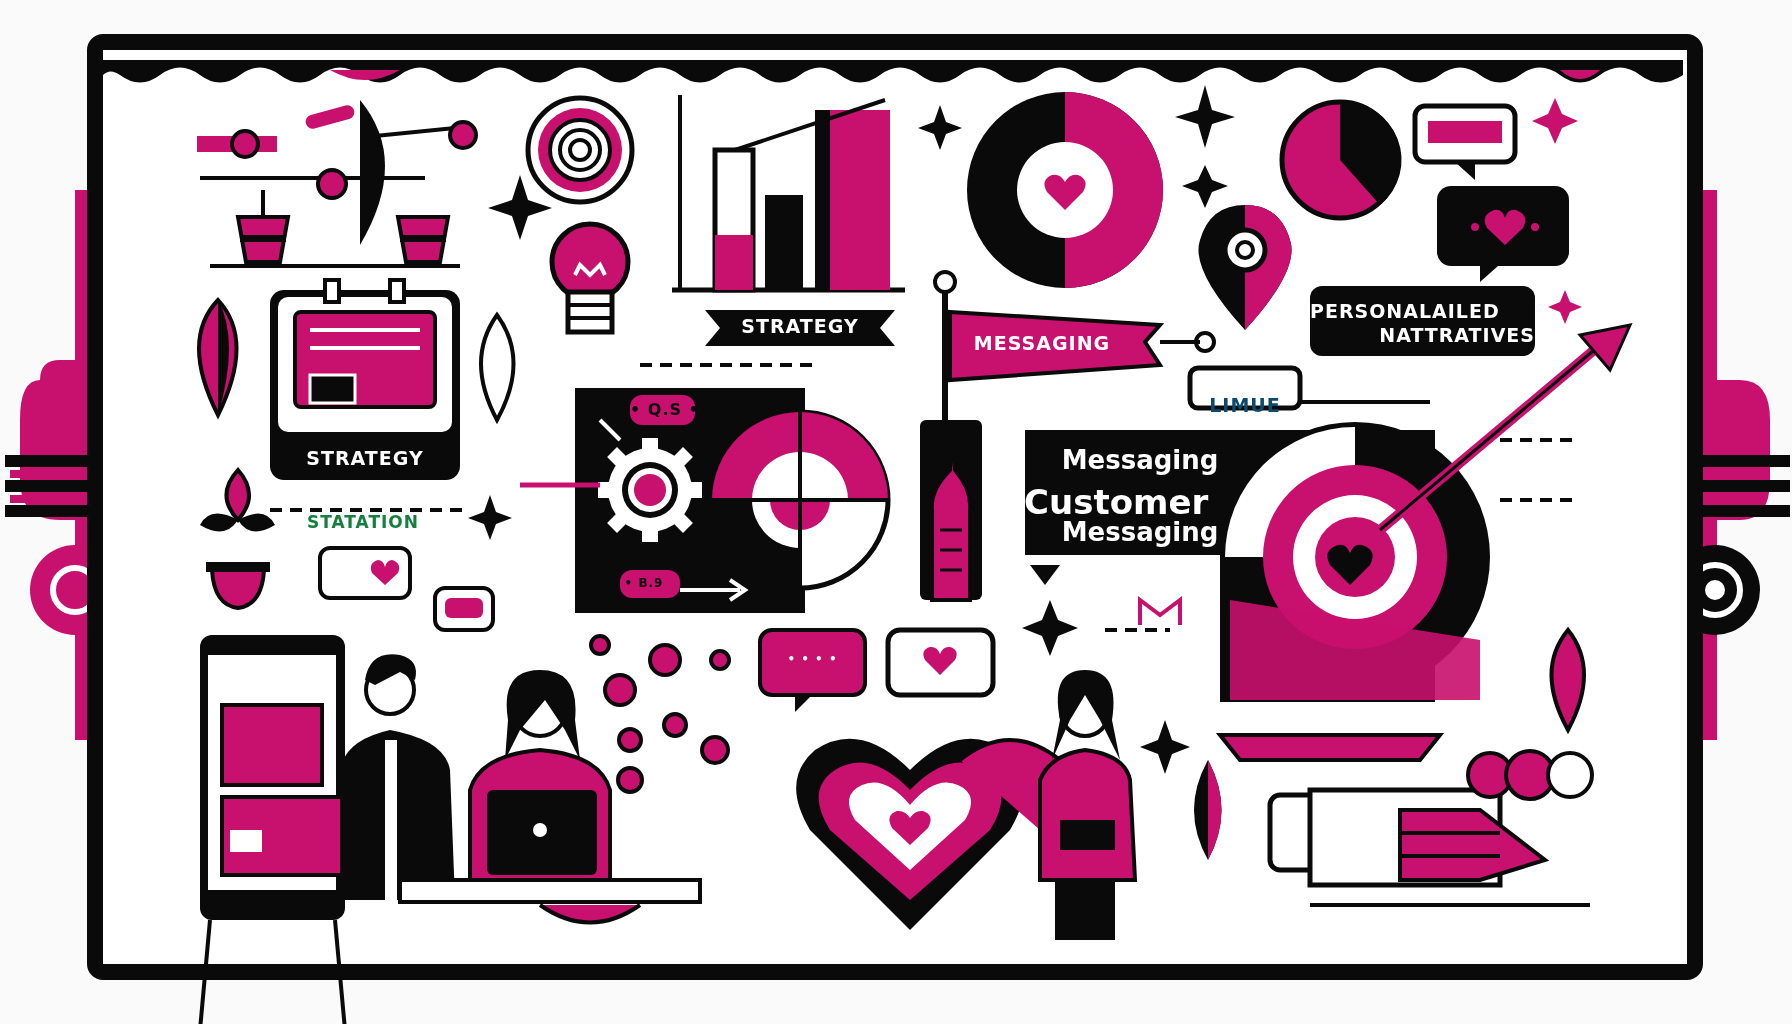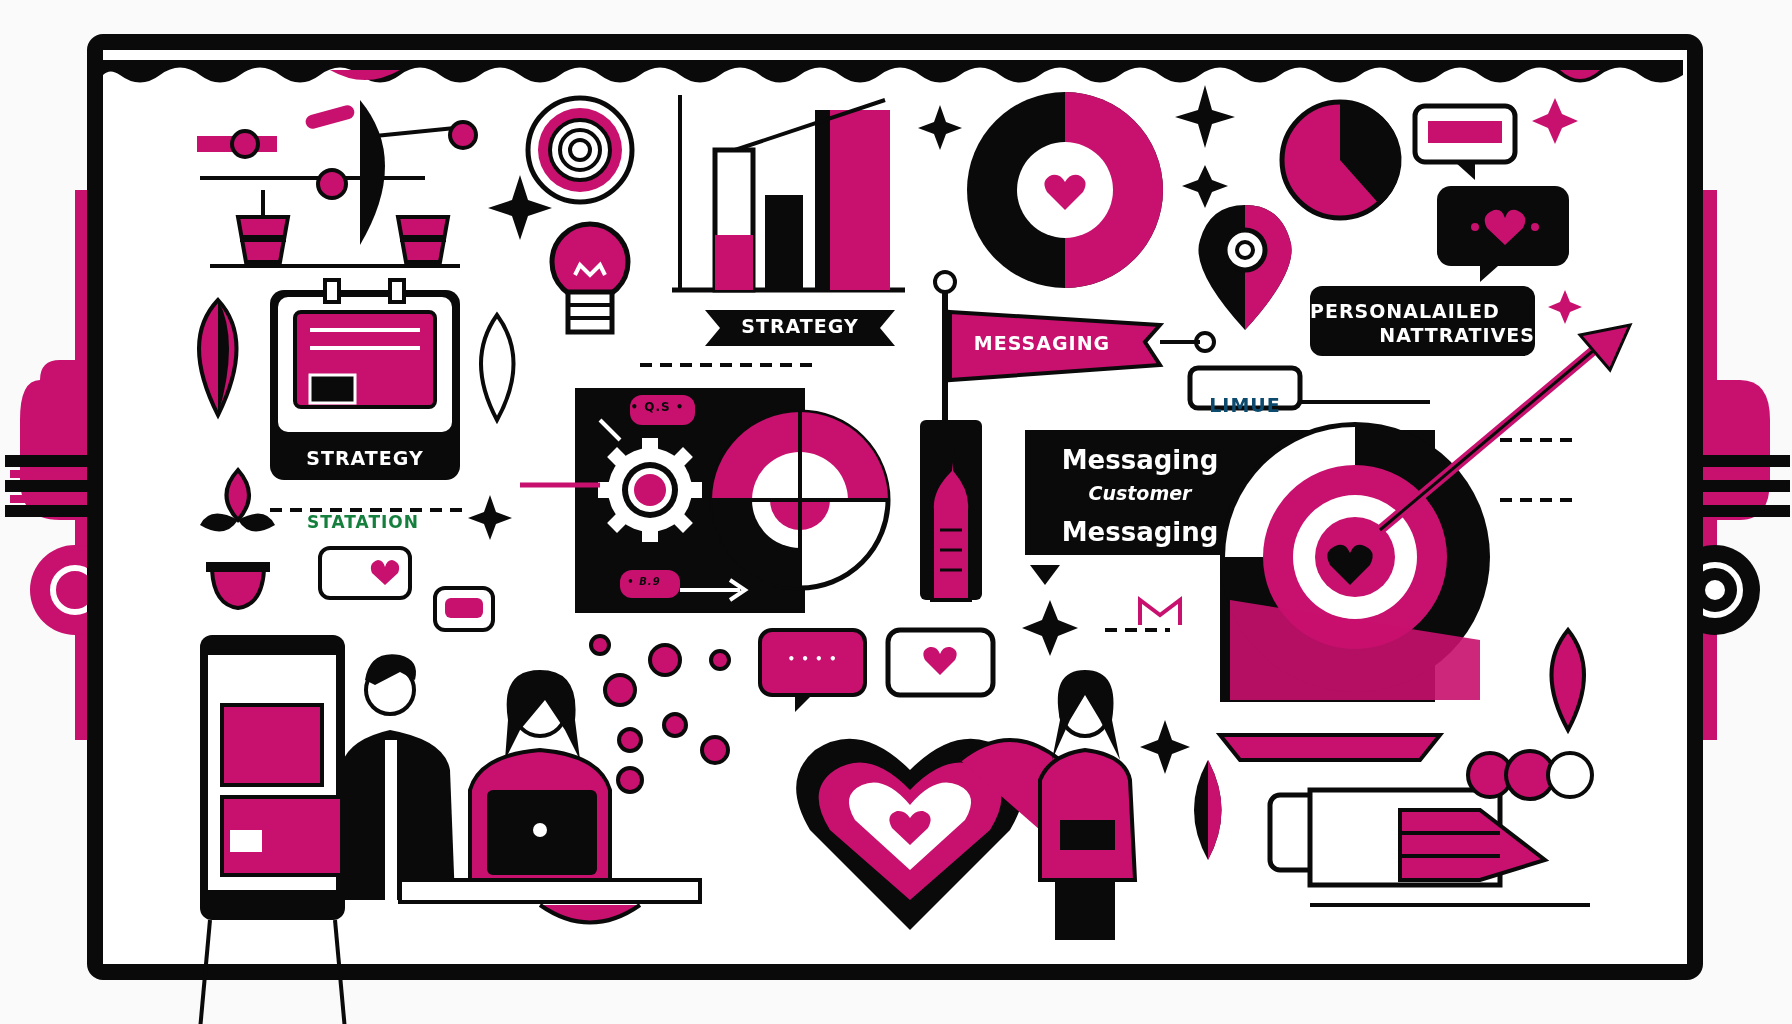--- a/index.html
+++ b/index.html
@@ -342,19 +342,19 @@
 <div class="lbl" style="left:288px;top:512px;width:150px;font-size:17px;color:#15803d;">STATATION</div>
 
 <div class="lbl" style="left:962px;top:332px;width:160px;font-size:19px;color:#fff;">MESSAGING</div>
 
 <div class="lbl" style="left:1310px;top:300px;width:187px;font-size:19px;color:#fff;">PERSONALAILED</div>
 <div class="lbl" style="left:1310px;top:324px;width:225px;font-size:19px;color:#fff;text-align:right;">NATTRATIVES</div>
 
 <div class="lbl" style="left:1190px;top:394px;width:110px;font-size:19px;color:#0c4a6e;">LIMUE</div>
 
 <div class="lbl" style="left:1050px;top:445px;width:180px;font-size:26px;color:#fff;letter-spacing:0;">Messaging</div>
-<div class="lbl" style="left:1050px;top:482px;width:180px;font-size:19px;color:#fff;letter-spacing:0;font-style:italic;">Customer</div>
+<div class="lbl" style="left:1024px;top:482px;width:180px;font-size:34px;color:#fff;letter-spacing:0;">Customer</div>
 <div class="lbl" style="left:1050px;top:517px;width:180px;font-size:26px;color:#fff;letter-spacing:0;">Messaging</div>
 
-<div class="lbl" style="left:630px;top:400px;width:55px;font-size:12px;color:#0a0a0a;">• Q.S •</div>
-<div class="lbl" style="left:620px;top:576px;width:48px;font-size:10px;color:#0a0a0a;font-style:italic;">• B.9</div>
+<div class="lbl" style="left:630px;top:400px;width:55px;font-size:16px;color:#0a0a0a;">• Q.S •</div>
+<div class="lbl" style="left:620px;top:576px;width:48px;font-size:12px;color:#0a0a0a;">• B.9</div>
 
 <div class="lbl" style="left:760px;top:652px;width:105px;font-size:12px;color:#fff;">• • • •</div>
 
 </body></html>

